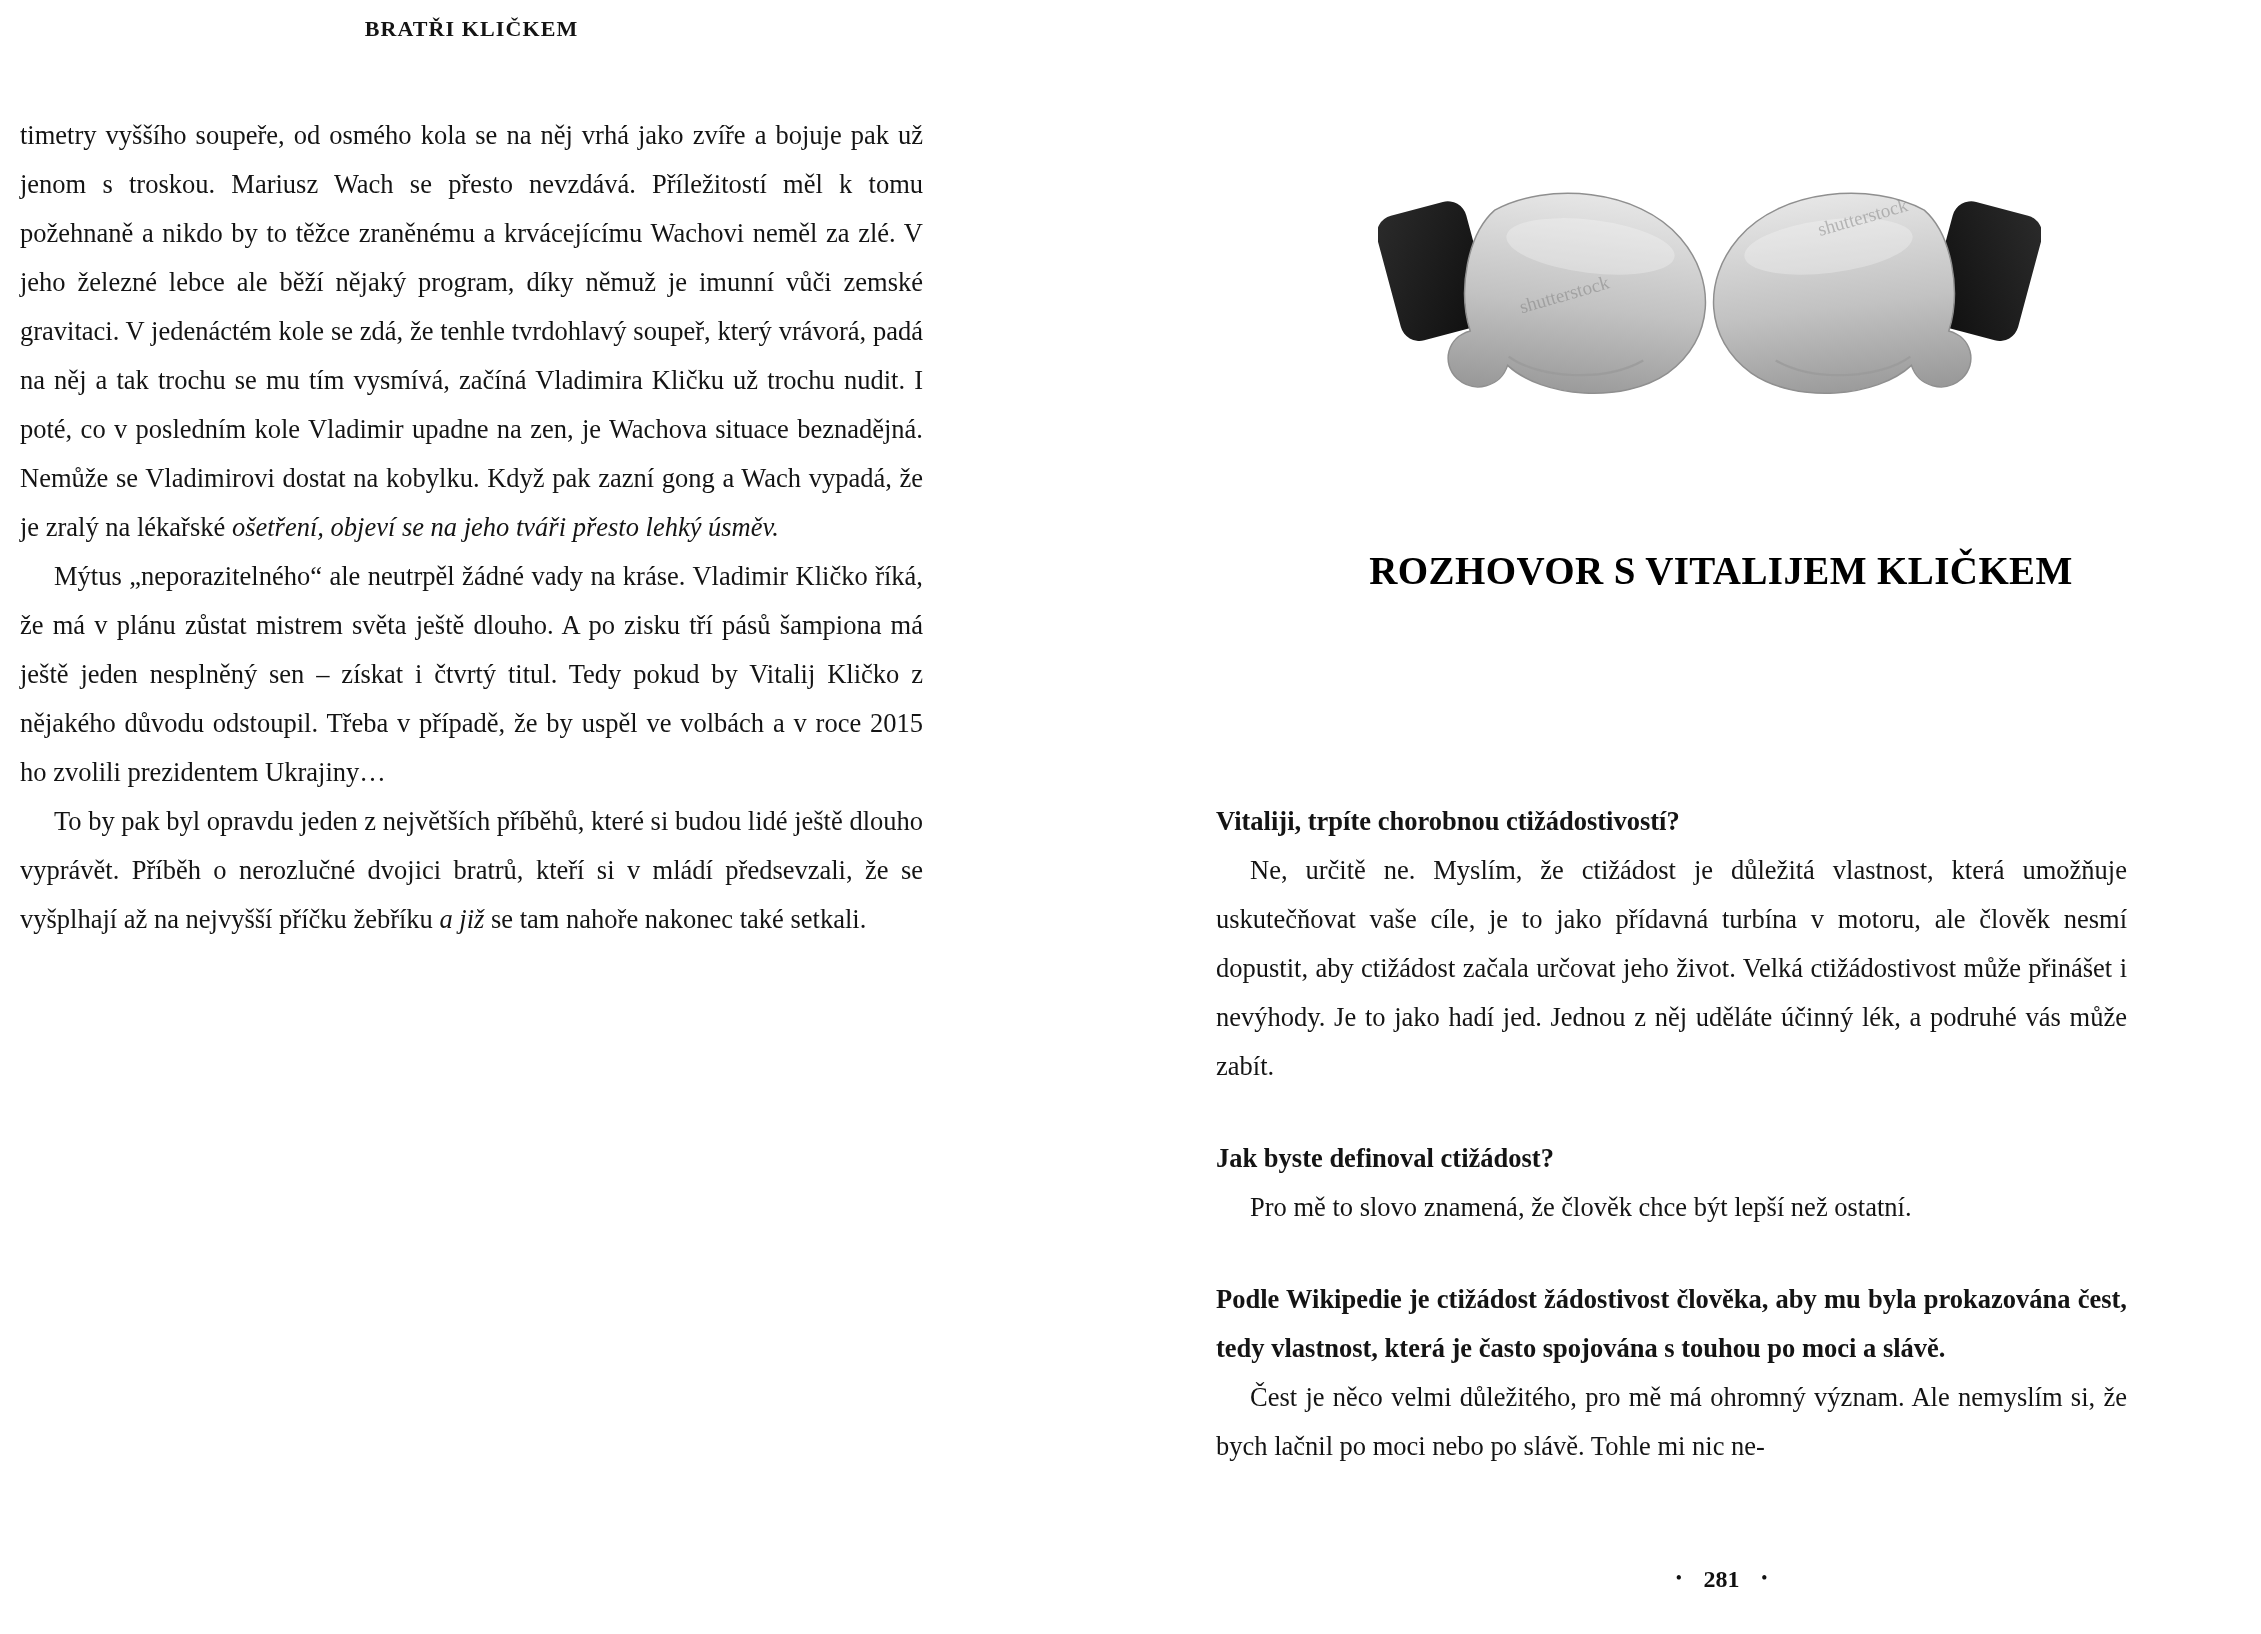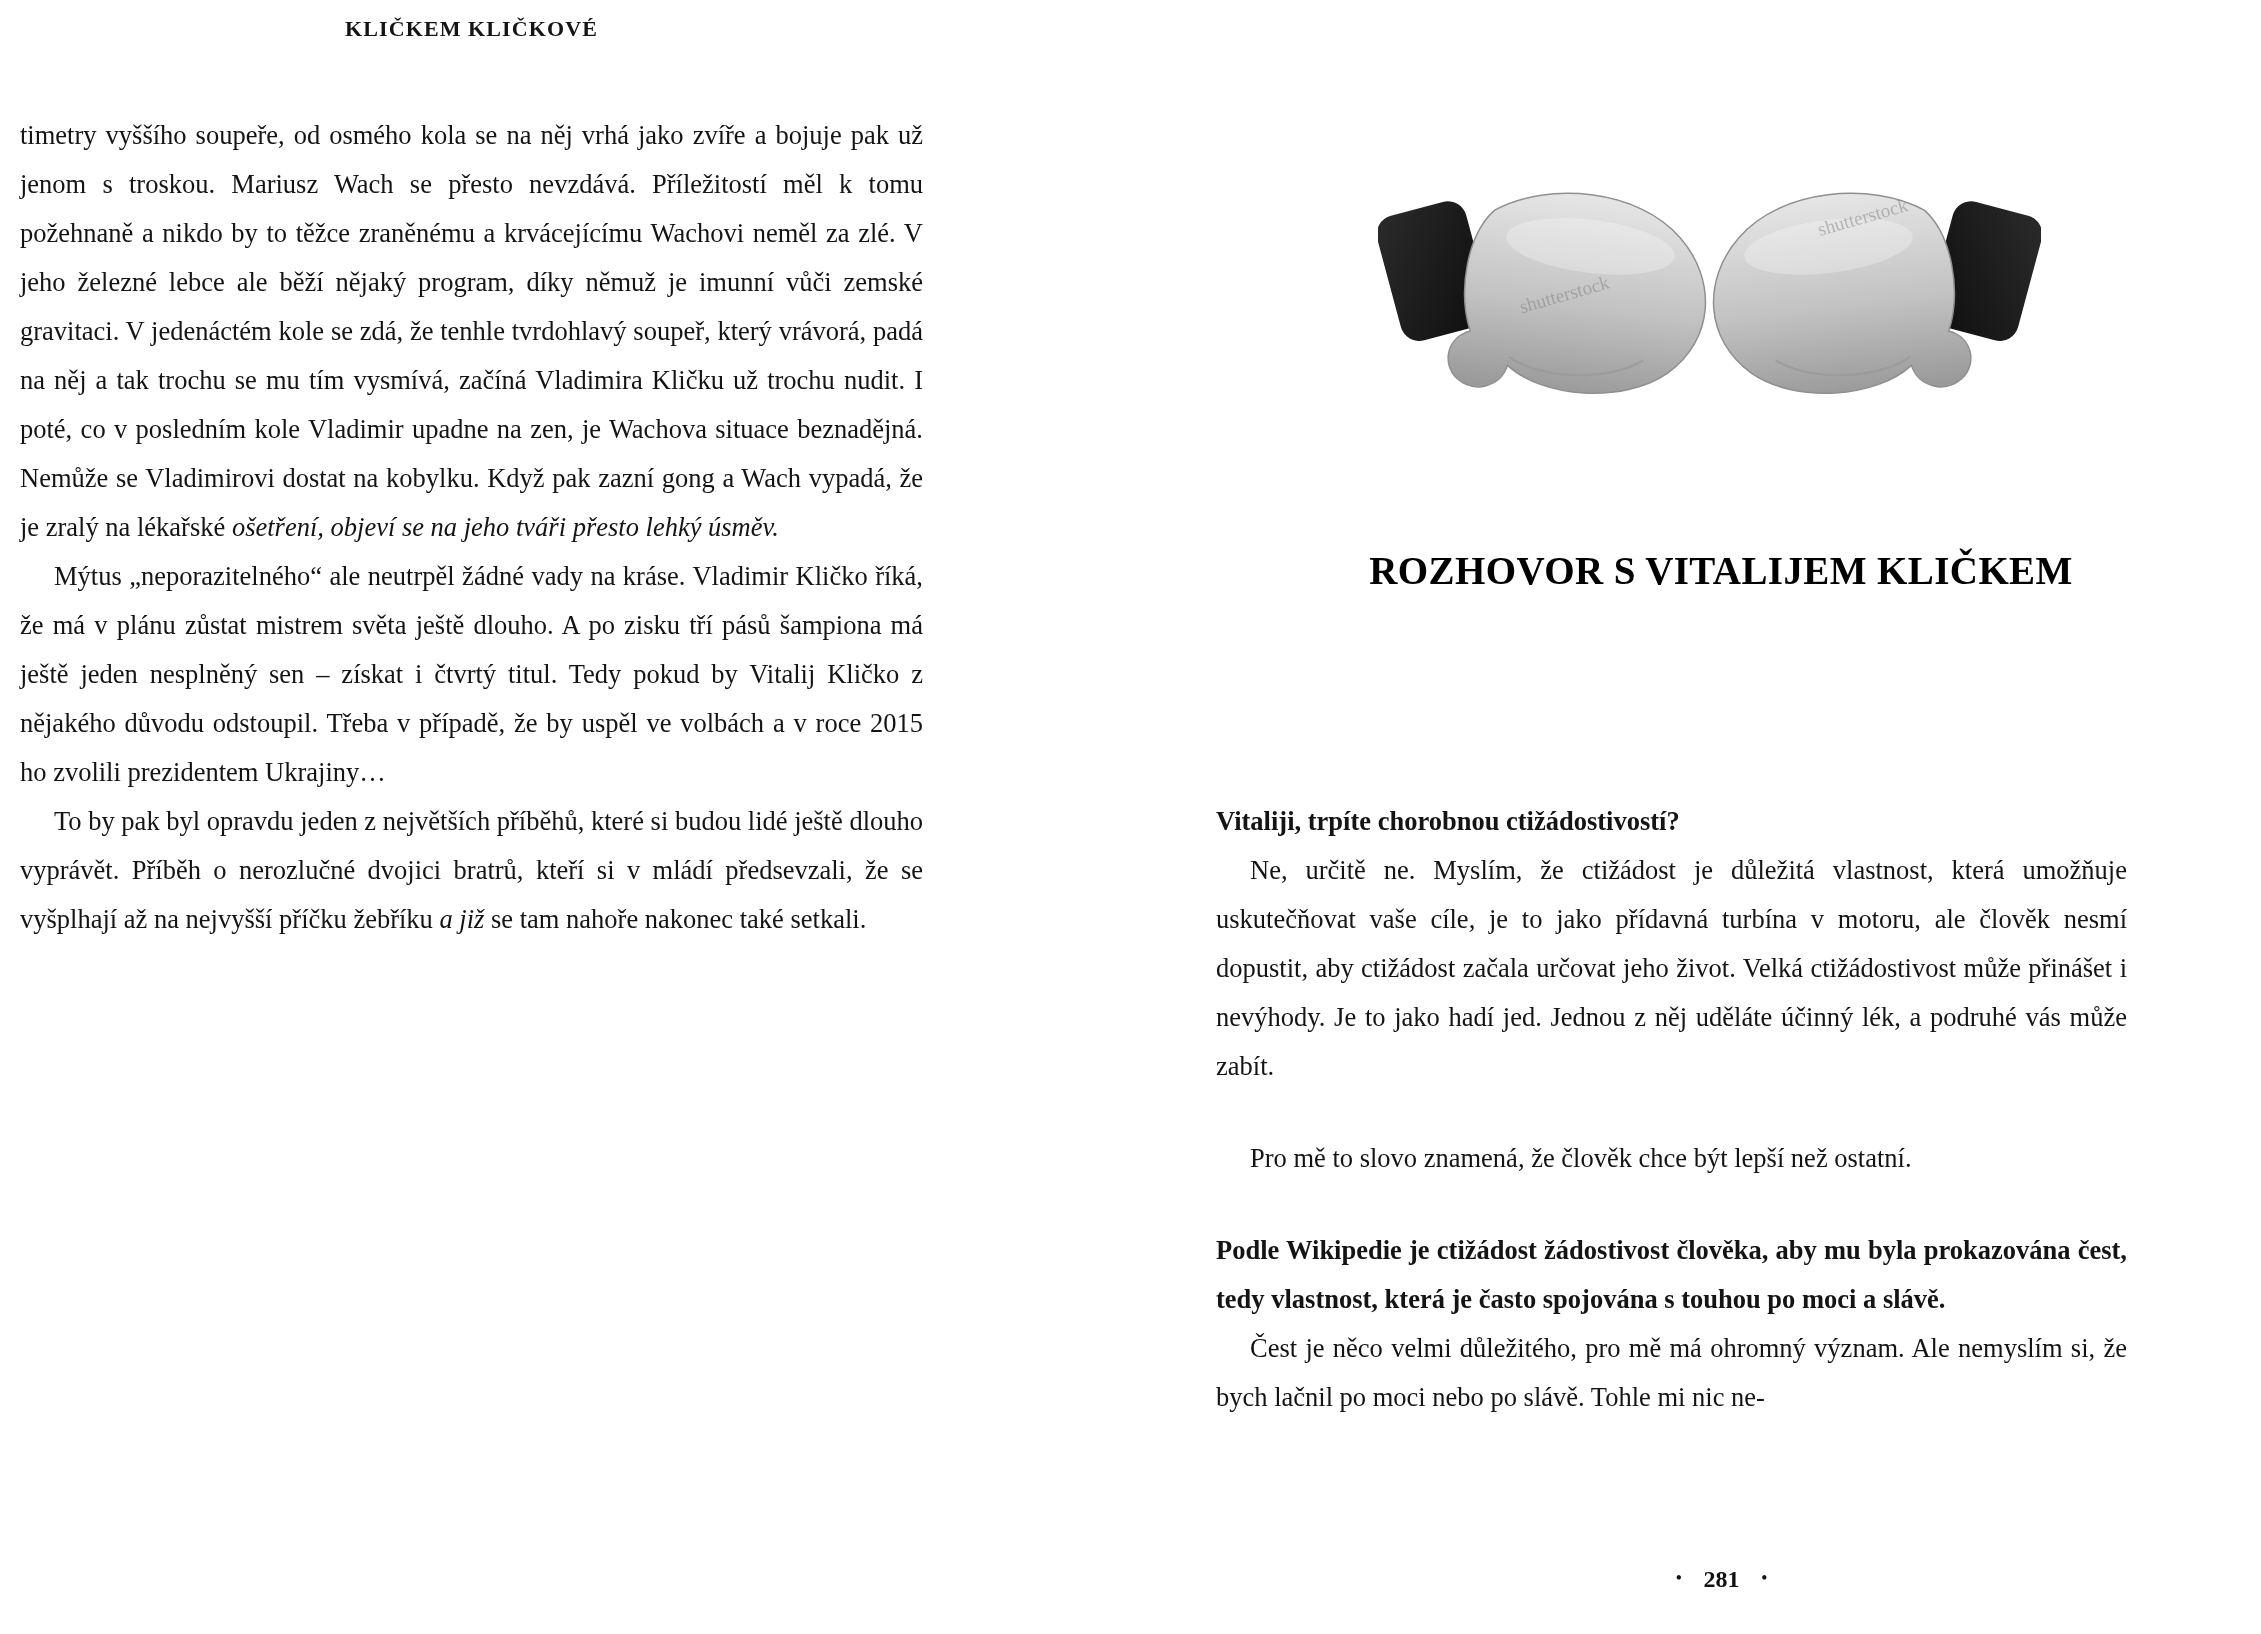--- a/index.html
+++ b/index.html
@@ -42,21 +42,21 @@
   .page-num .pn-dot { font-size:16px; vertical-align:middle; display:inline-block; transform:translateY(-2.9px); }
   .page-num .pn-val { margin:0 22px; }
 
   i { font-style:italic; }
 </style>
 </head>
 <body>
 
 <div class="spread">
 
-  <div class="running-header">KLIČKEM KLIČKOVÉ</div>
+  <div class="running-header">BRATŘI KLIČKEM</div>
 
   <div class="body-text">
     <p><span>timetry vyššího soupeře, od osmého kola se na něj vrhá jako zvíře a bojuje pak už jenom s troskou. Mariusz Wach se přesto nevzdává. Příležitostí měl k tomu požehnaně a nikdo by to těžce zraněnému a krvácejícímu Wachovi neměl za zlé. V jeho železné lebce ale běží nějaký program, díky němuž je imunní vůči zemské gravitaci. V jedenáctém kole se zdá, že tenhle tvrdohlavý soupeř, který vrávorá, padá na něj a tak trochu se mu tím vysmívá, začíná Vladimira Kličku už trochu nudit. I poté, co v posledním kole Vladimir upadne na zen, je Wachova situace beznadějná. Nemůže se Vladimirovi dostat na kobylku. Když pak zazní gong a Wach vypadá, že je zralý na lékařské </span><i>ošetření, objeví se na jeho tváři přesto lehký úsměv.</i></p>
     <p class="indent">Mýtus „neporazitelného“ ale neutrpěl žádné vady na kráse. Vladimir Kličko říká, že má v plánu zůstat mistrem světa ještě dlouho. A po zisku tří pásů šampiona má ještě jeden nesplněný sen – získat i čtvrtý titul. Tedy pokud by Vitalij Kličko z nějakého důvodu odstoupil. Třeba v případě, že by uspěl ve volbách a v roce 2015 ho zvolili prezidentem Ukrajiny…</p>
     <p class="indent"><span>To by pak byl opravdu jeden z největších příběhů, které si budou lidé ještě dlouho vyprávět. Příběh o nerozlučné dvojici bratrů, kteří si v mládí předsevzali, že se vyšplhají až na nejvyšší příčku žebříku </span><i>a již</i><span> se tam nahoře nakonec také setkali.</span></p>
   </div>
 
   <div class="gloves-wrap">
     <svg width="663" height="354" viewBox="0 0 900 480">
       <defs>
@@ -91,20 +91,21 @@
   </div>
 
   <h1 class="chapter-title">ROZHOVOR S VITALIJEM KLIČKEM</h1>
 
   <div class="qa-block">
     <div class="qa-pair">
       <p class="question">Vitaliji, trpíte chorobnou ctižádostivostí?</p>
       <p class="answer">Ne, určitě ne. Myslím, že ctižádost je důležitá vlastnost, která umožňuje uskutečňovat vaše cíle, je to jako přídavná turbína v motoru, ale člověk nesmí dopustit, aby ctižádost začala určovat jeho život. Velká ctižádostivost může přinášet i nevýhody. Je to jako hadí jed. Jednou z něj uděláte účinný lék, a podruhé vás může zabít.</p>
     </div>
     <div class="qa-pair">
+      <p class="question">Jak byste definoval ctižádost?</p>
       <p class="answer">Pro mě to slovo znamená, že člověk chce být lepší než ostatní.</p>
     </div>
     <div class="qa-pair">
       <p class="question">Podle Wikipedie je ctižádost žádostivost člověka, aby mu byla prokazována čest, tedy vlastnost, která je často spojována s touhou po moci a slávě.</p>
       <p class="answer">Čest je něco velmi důležitého, pro mě má ohromný význam. Ale nemyslím si, že bych lačnil po moci nebo po slávě. Tohle mi nic ne-</p>
     </div>
   </div>
 
   <div class="page-num">
     <span class="pn-dot">•</span><span class="pn-val">281</span><span class="pn-dot">•</span>

